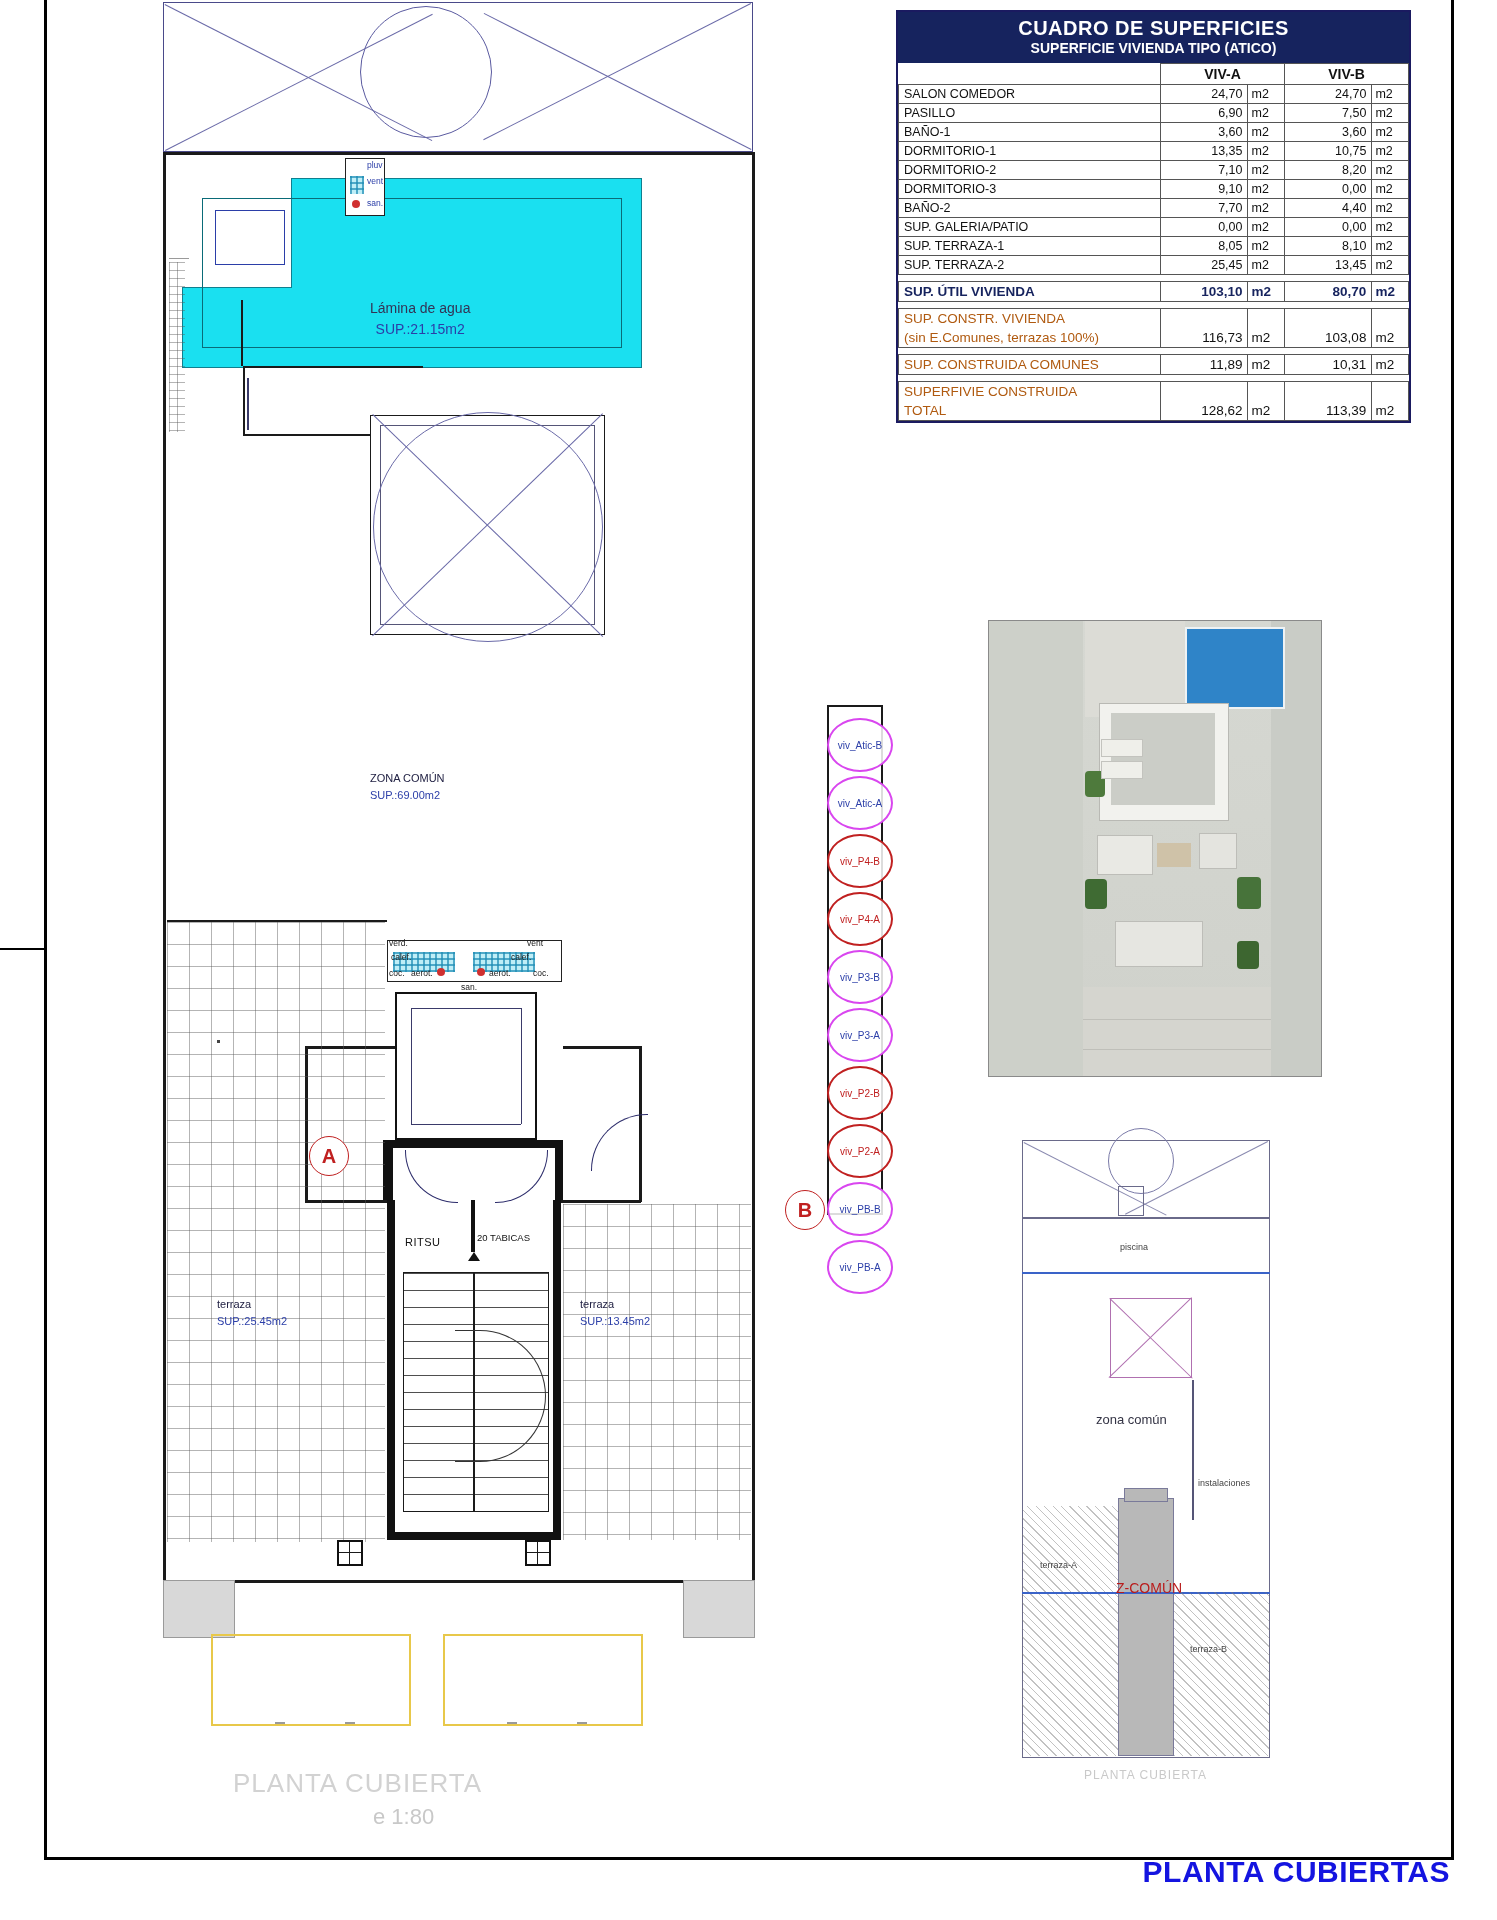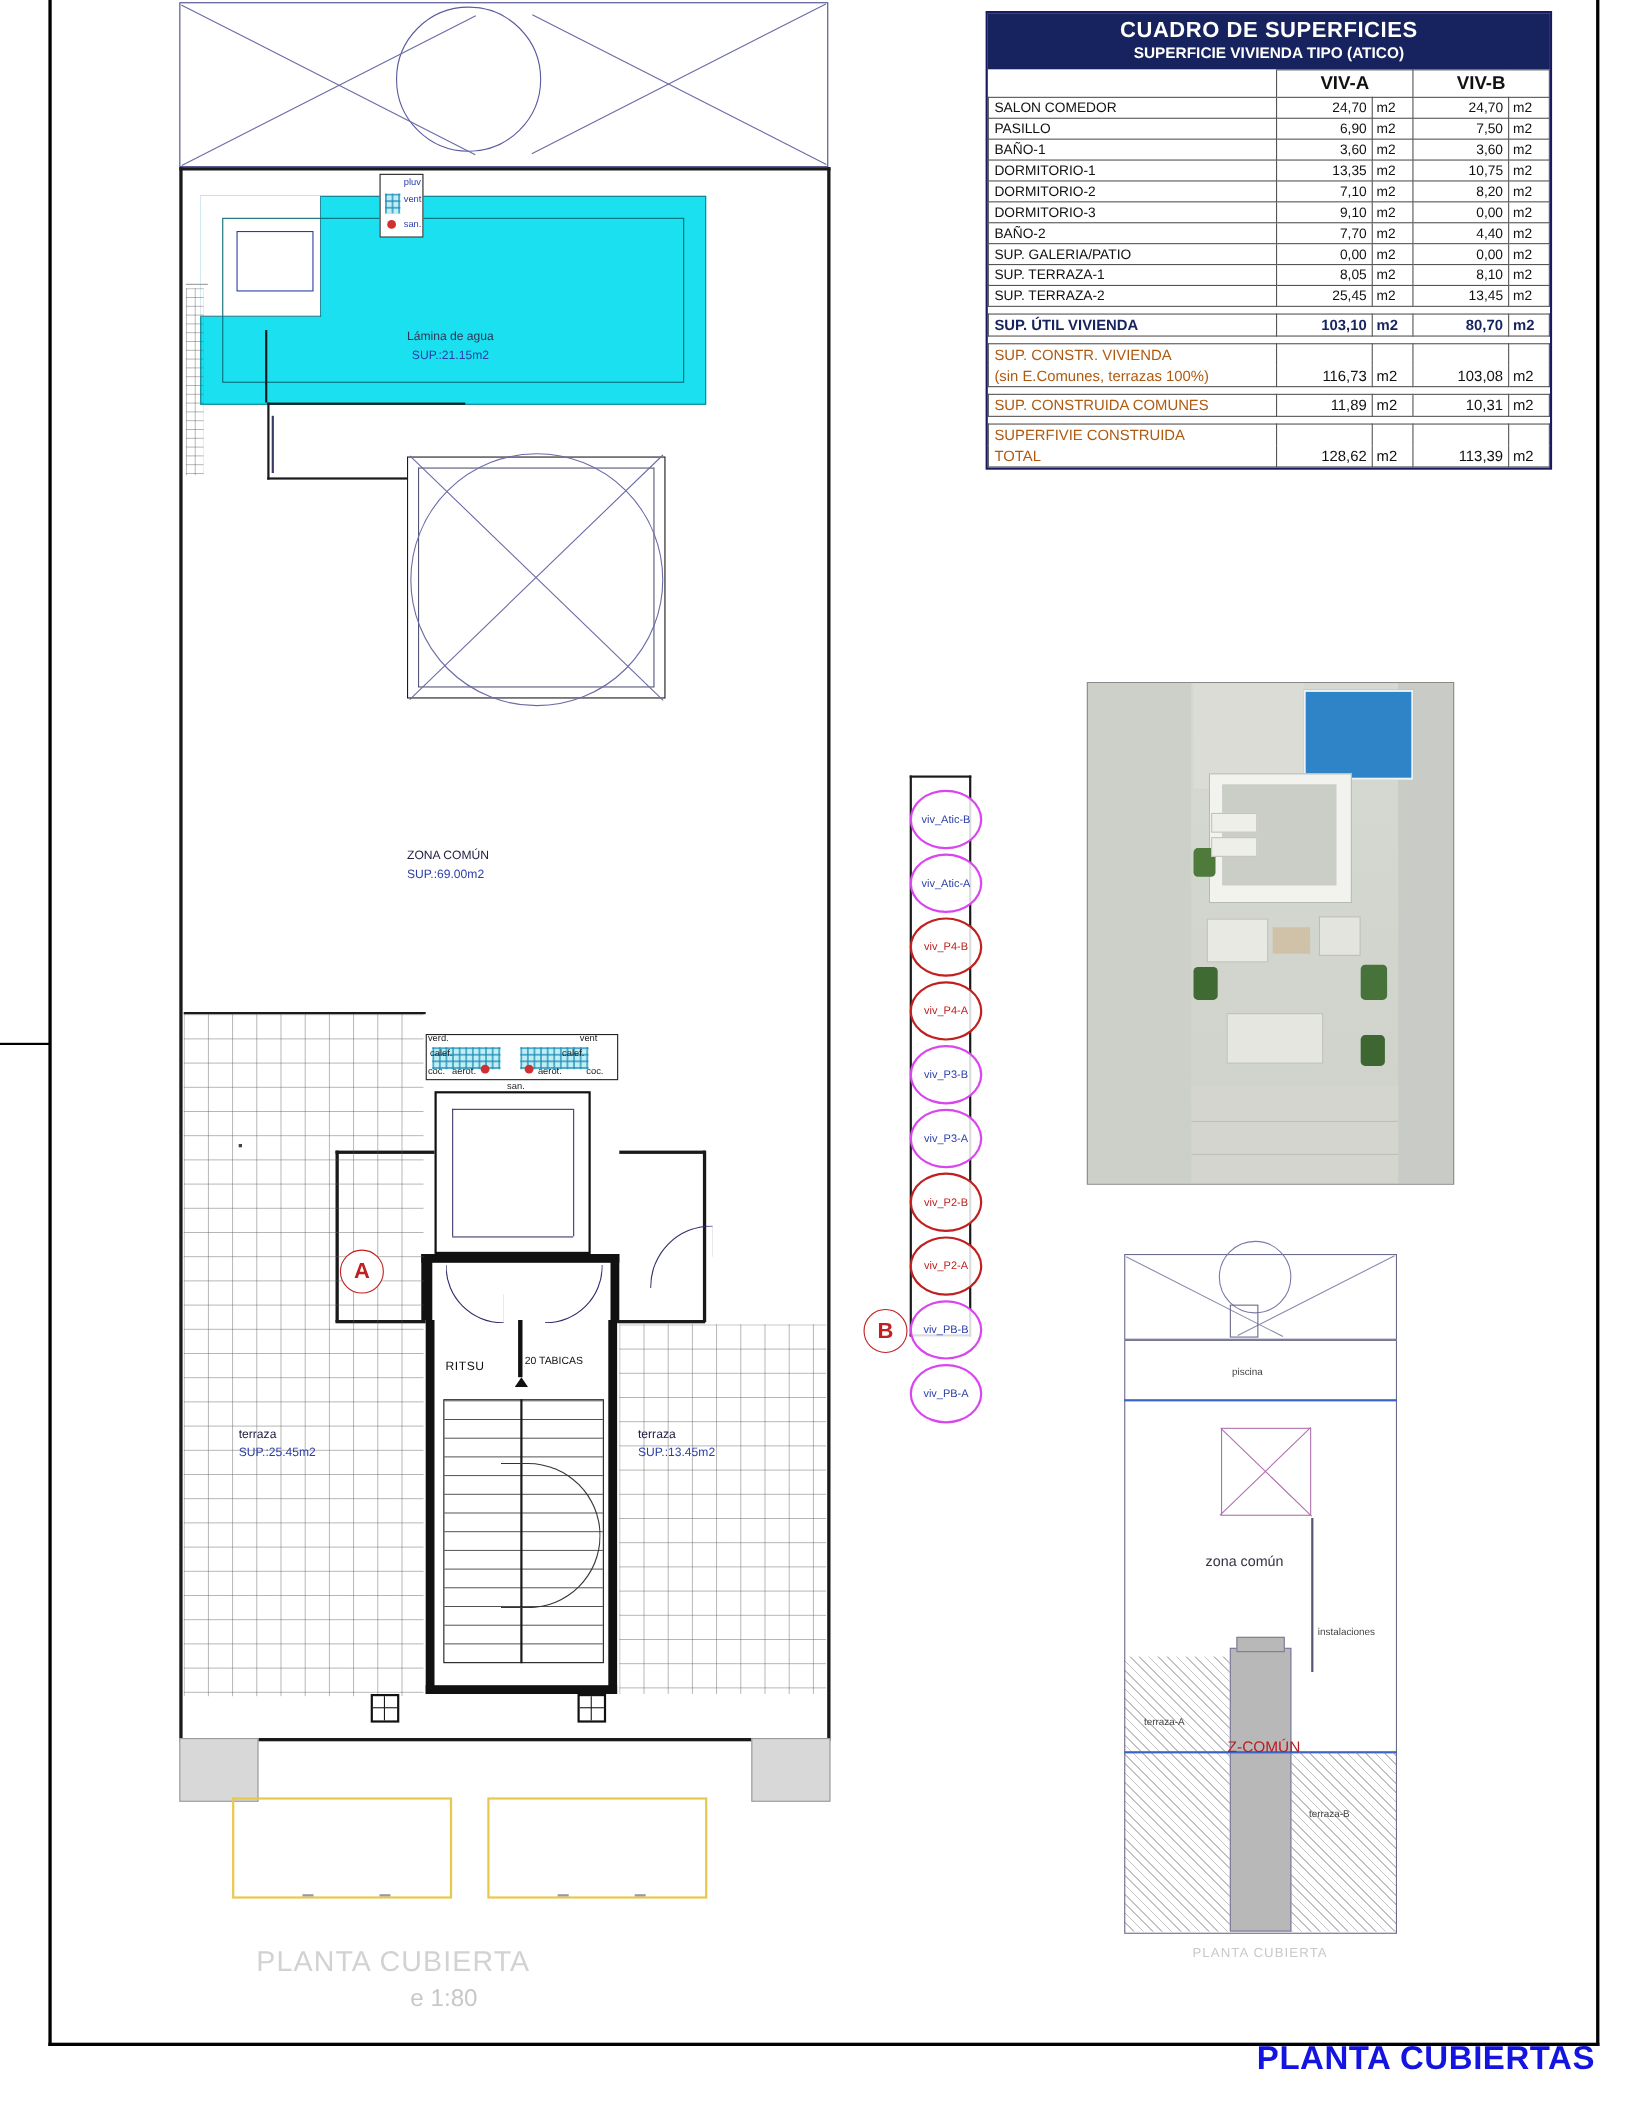--- a/index.html
+++ b/index.html
@@ -94,21 +94,21 @@
   .pool-box {
     position: absolute;
     left: 60px; top: 210px;
     width: 70px; height: 55px;
     border: 1px solid #2b3ea8;
     box-sizing: border-box;
   }
   .pool-label {
     position: absolute;
     left: 215px; top: 298px;
-    font-size: 11px;
+    font-size: 14px;
     color: #333355;
     text-align: center;
     line-height: 1.5;
   }
   .pool-label .sup { color: #2b3ea8; }
 
   .skylight {
     position: absolute;
     left: 215px; top: 415px;
     width: 235px; height: 220px;
@@ -306,21 +306,21 @@
   }
   table.sup td {
     border: 1px solid #555555;
     padding: 2px 5px;
     height: 19px;
     box-sizing: border-box;
   }
   table.sup td.name { text-align: left; width: 258px; }
   table.sup td.val { text-align: right; width: 86px; }
   table.sup td.unit { text-align: left; width: 36px; padding-left: 3px; }
-  table.sup tr.hdr td { font-weight: bold; font-size: 17px; text-align: center; }
+  table.sup tr.hdr td { font-weight: bold; font-size: 14px; text-align: center; }
   table.sup tr.hdr td.blank { border-left: none; border-top: none; border-bottom: none; }
 
   table.sup tr.spacer td {
     border-left: none; border-right: none;
     height: 7px;
     background: #ffffff;
   }
   table.sup tr.tot td { font-weight: bold; }
   table.sup tr.tot td.name { color: #16235e; font-size: 13.5px; }
   table.sup tr.tot td.val, table.sup tr.tot td.unit { color: #16235e; font-size: 13.5px; }

